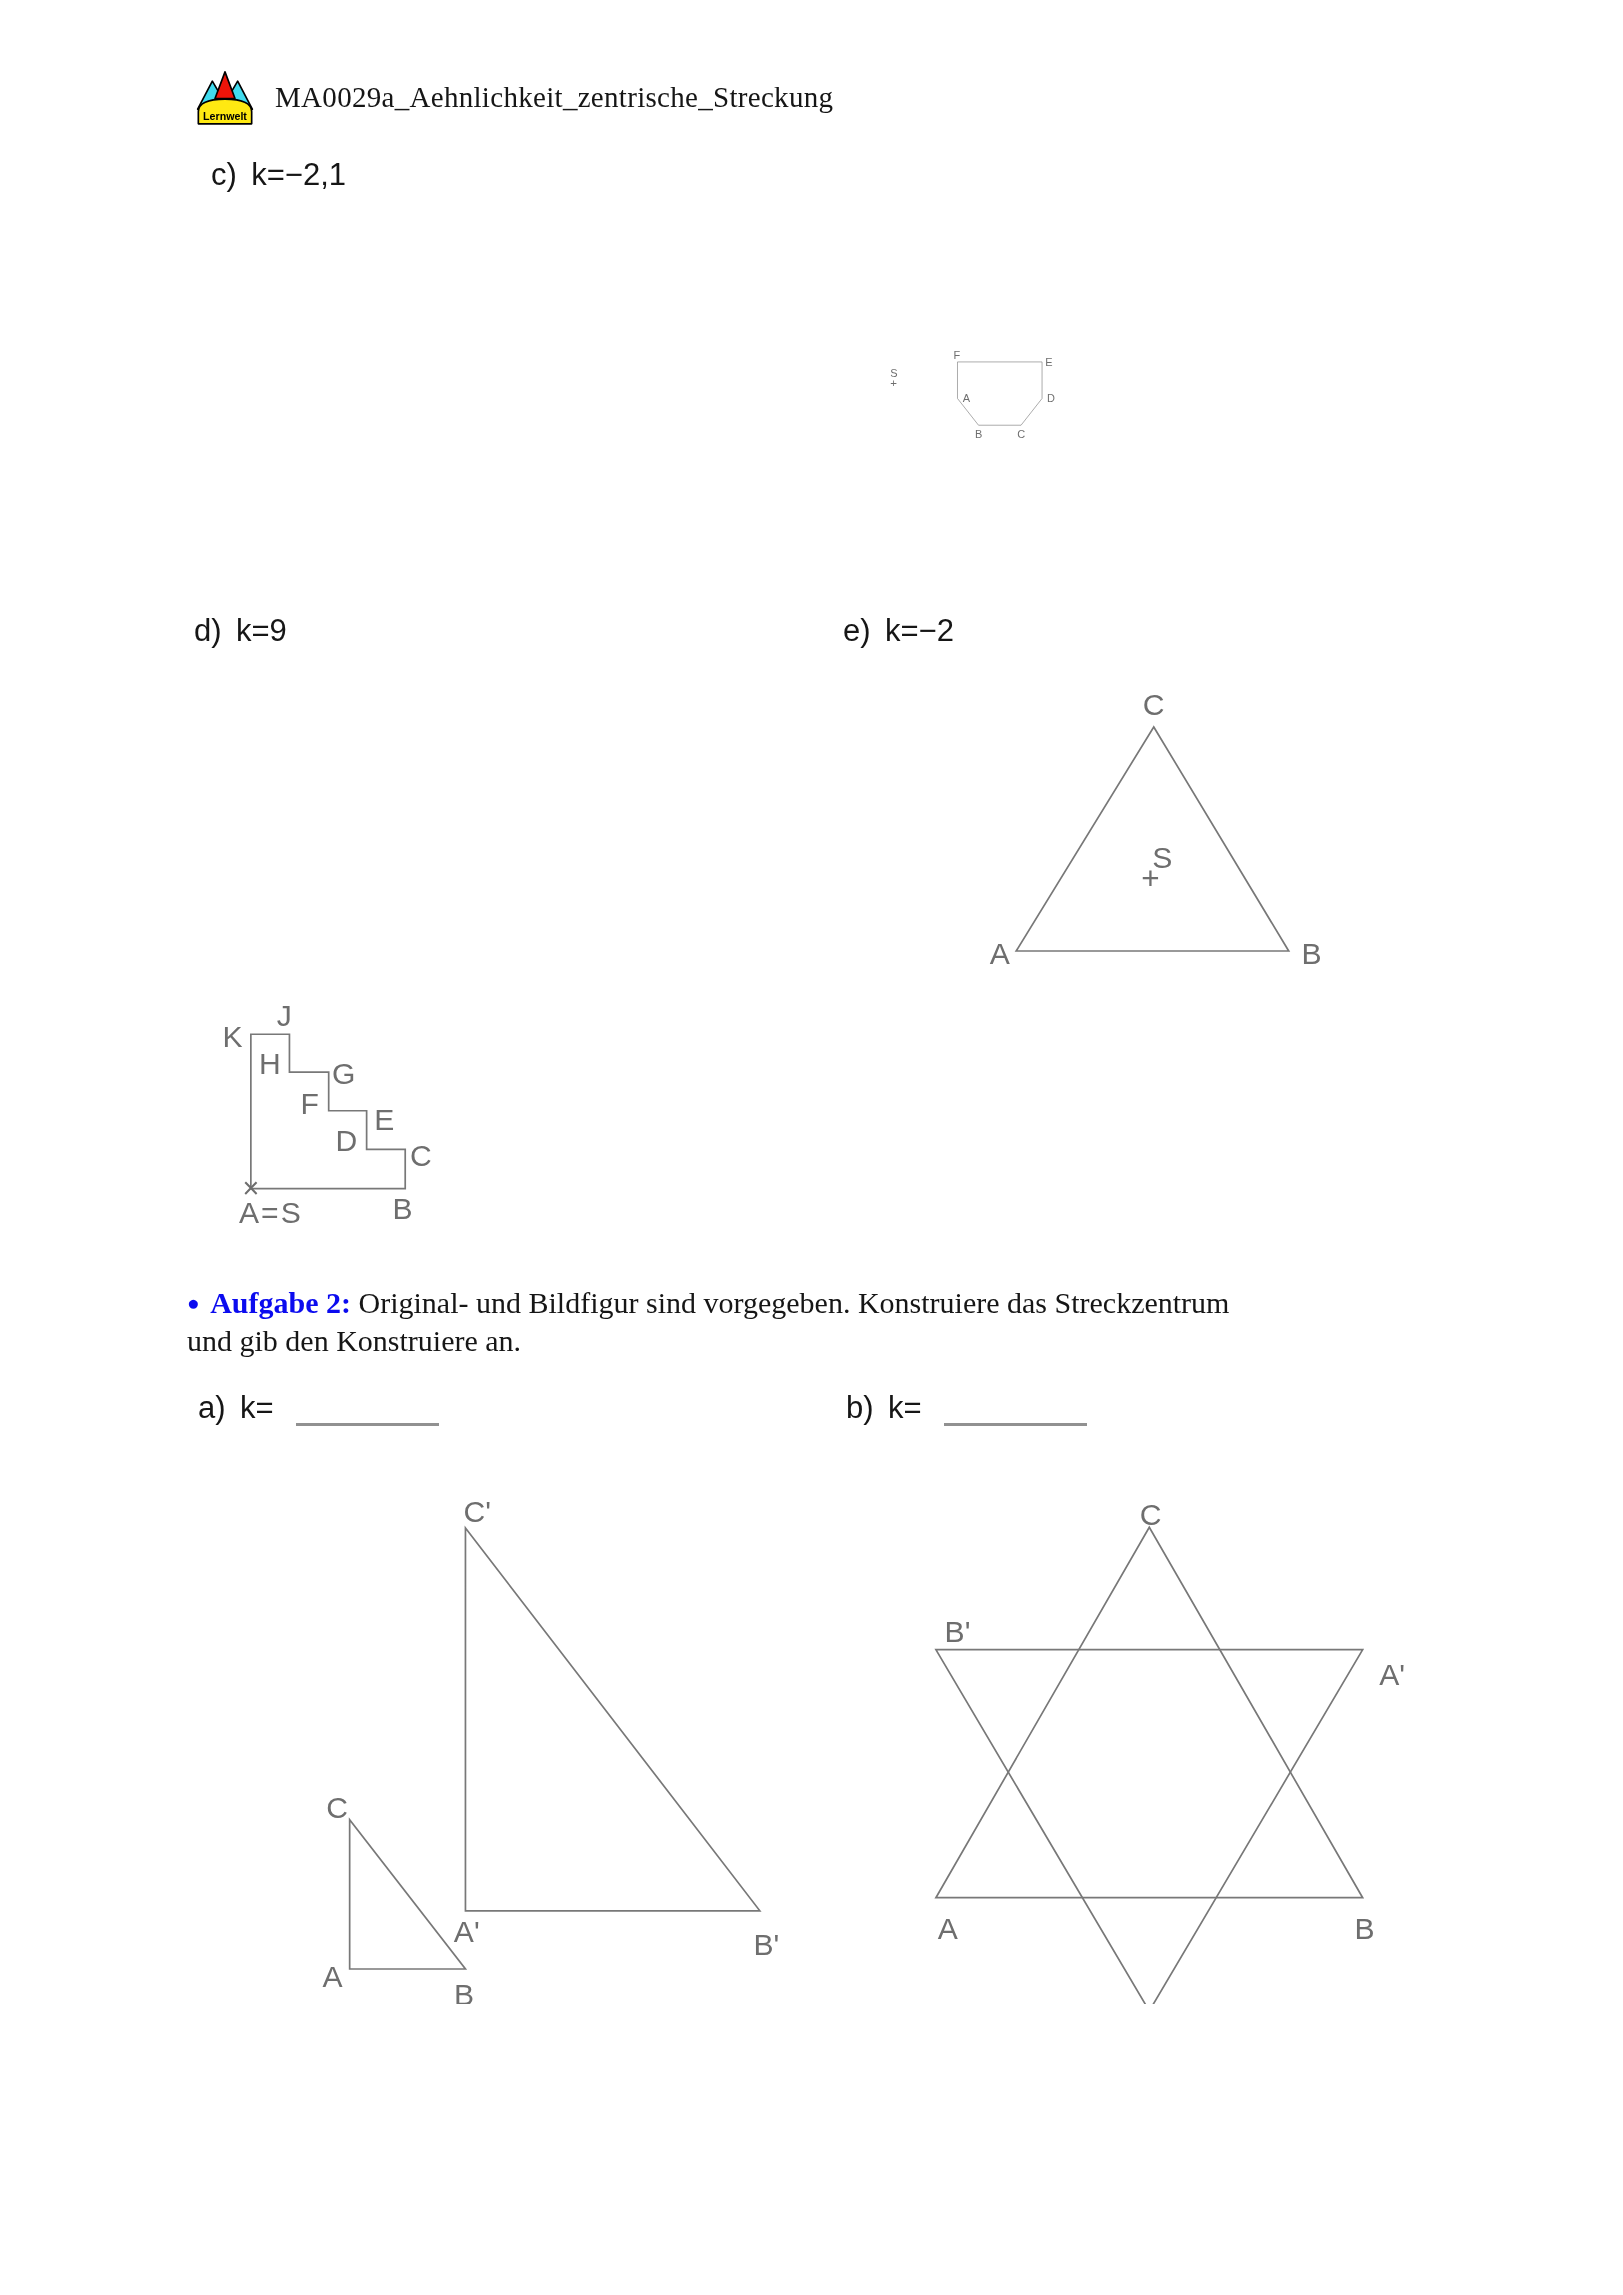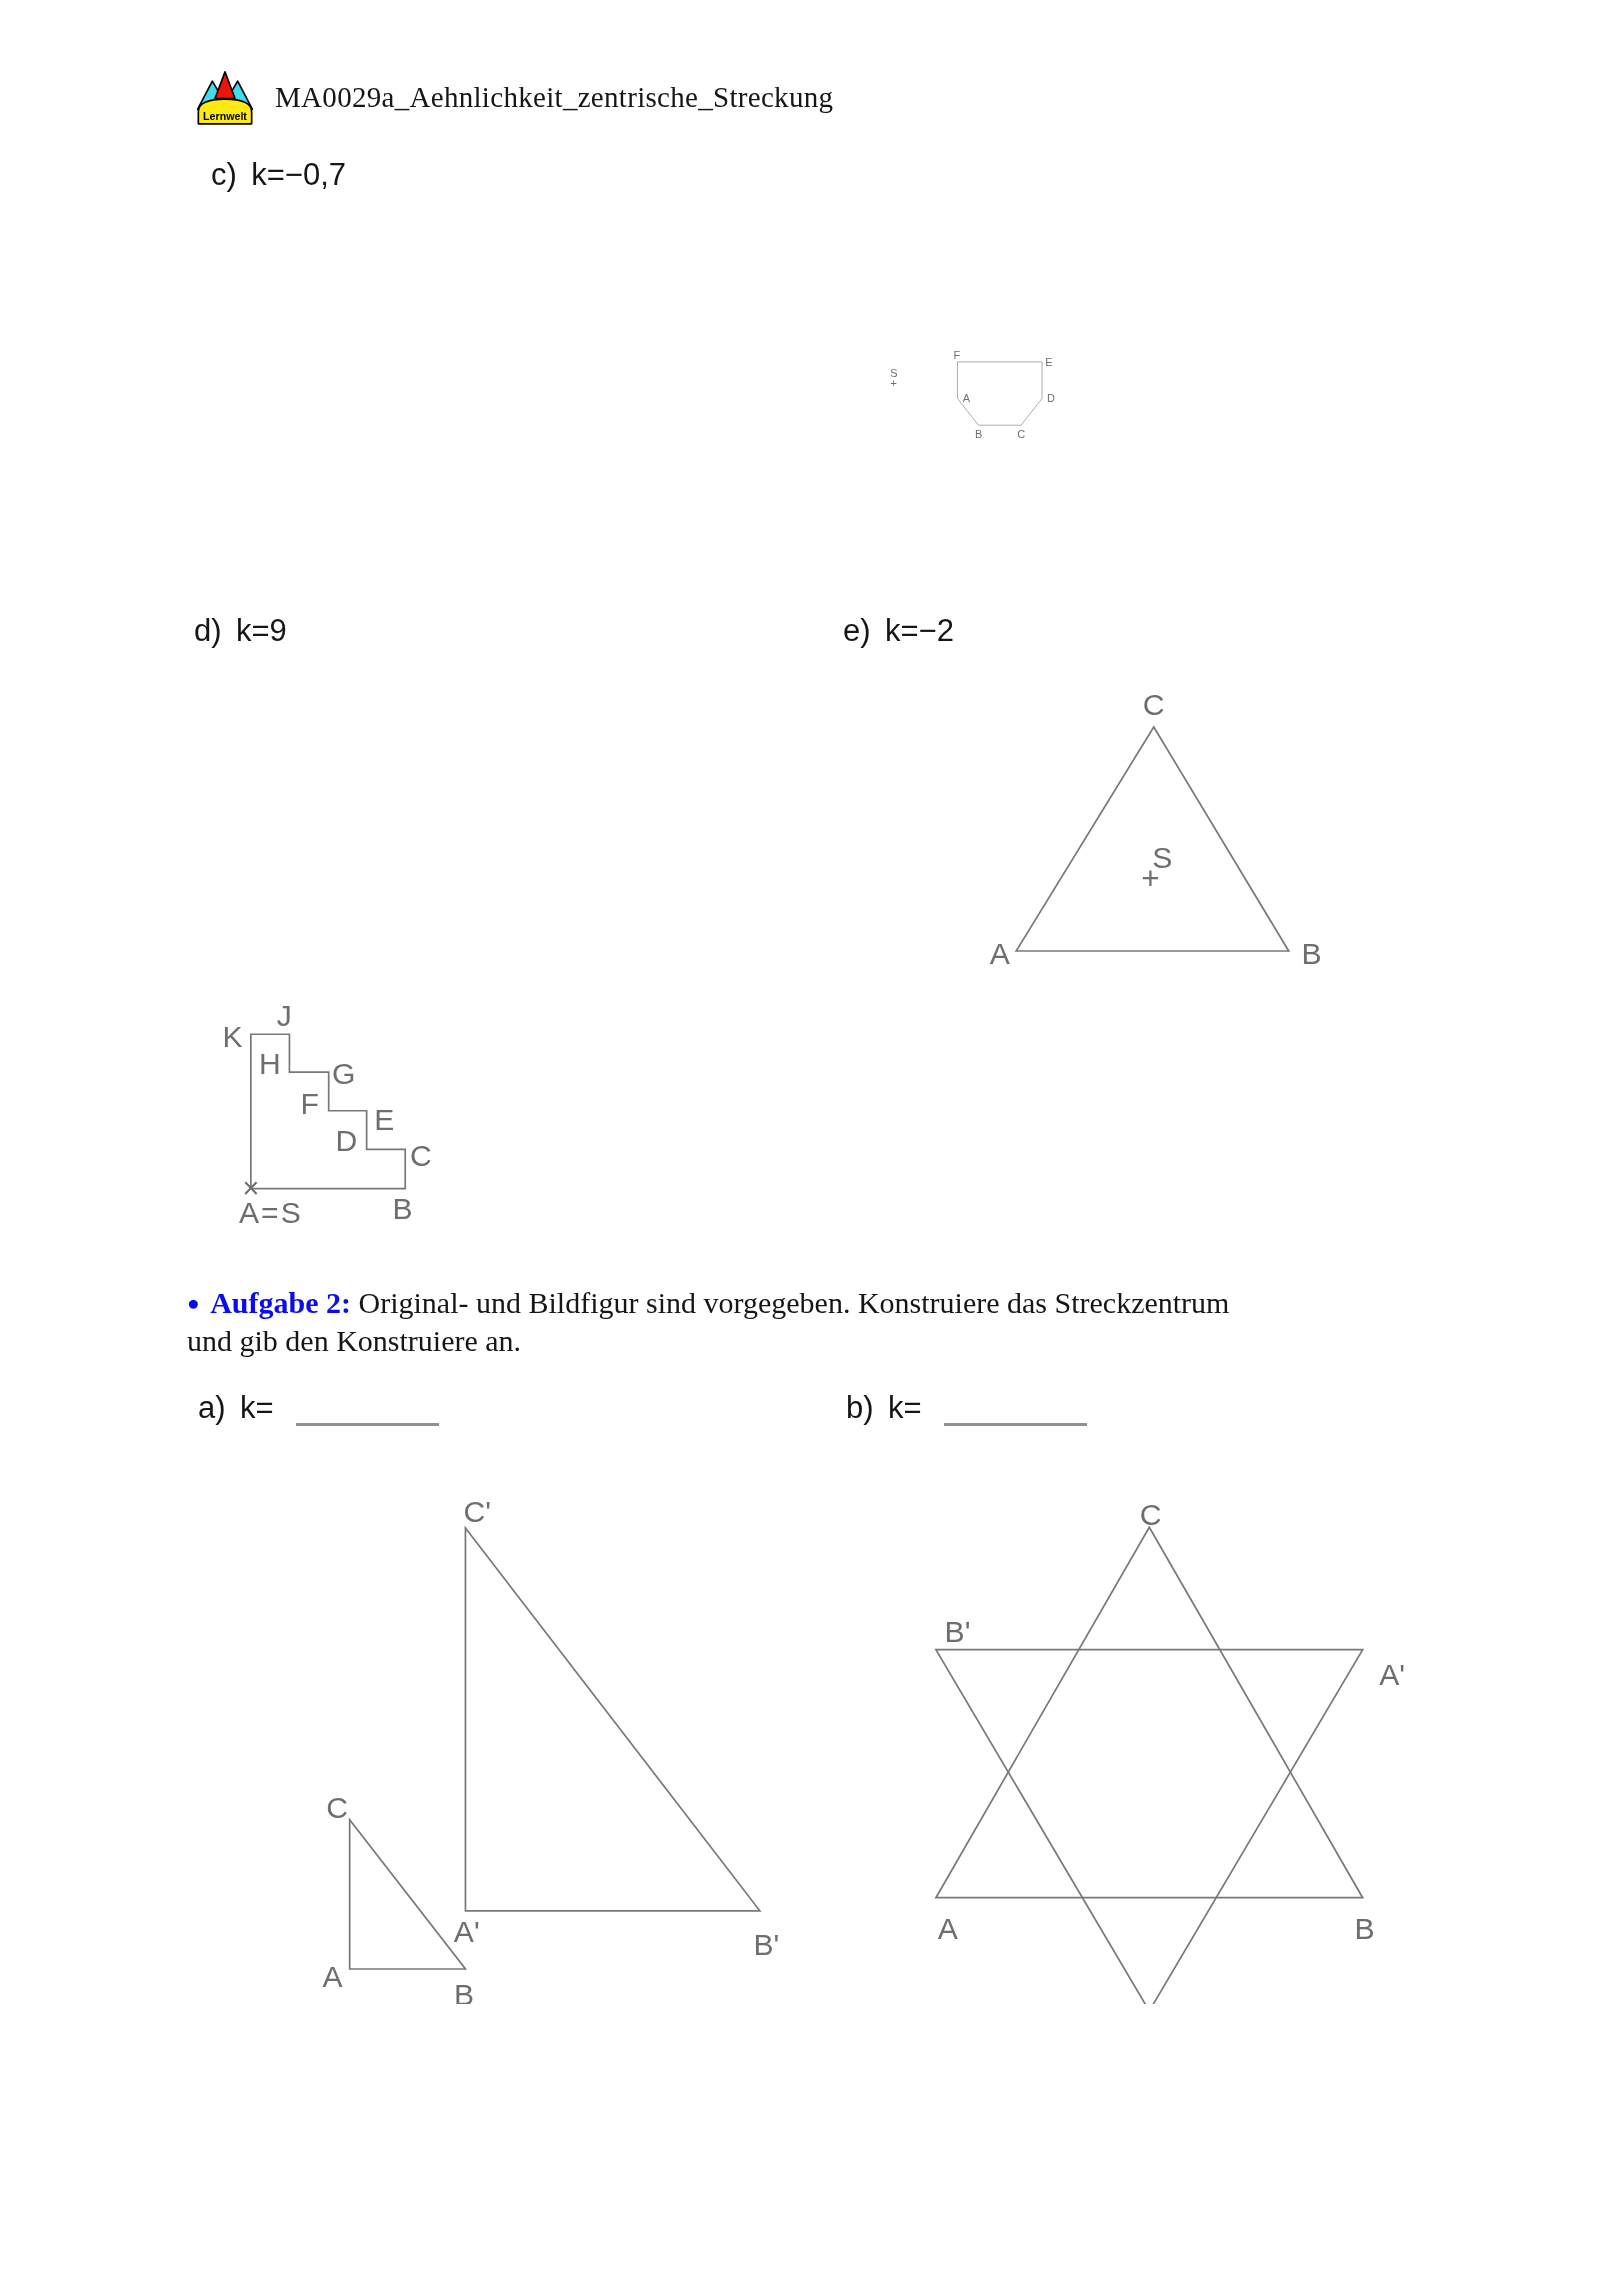--- a/index.html
+++ b/index.html
@@ -67,21 +67,21 @@
     <path class="logo-shape logo-cyan" d="M4,60 L26,18 L46,52 Z"></path>
     <path class="logo-shape logo-cyan" d="M44,52 L64,18 L86,60 Z"></path>
     <path class="logo-shape logo-red" d="M45,4 L30,44 L60,44 Z"></path>
     <path class="logo-shape logo-yellow" d="M5,82 L5,64 Q5,45 45,45 Q85,45 85,64 L85,82 Z"></path>
     <text class="logo-text" x="45" y="76" text-anchor="middle">Lernwelt</text>
   </svg>
   <div class="doc-title">MA0029a_Aehnlichkeit_zentrische_Streckung</div>
 
   <div class="task-row task-c">
     <span>c)</span>
-      <span>k=−0,7</span>
+      <span>k=−2,1</span>
   </div>
 
   <svg class="fig" style="left:877px;top:314px;width:504px;height:275px;" viewBox="1340 480 2110 900">
     <svg x="1340" y="480" width="770" height="420" viewBox="1340 480 770 420">
       <polygon class="fig-line" points="1677,555 2031,555 2031,708 1943,820 1765,820 1677,708"></polygon>
       <text class="fig-label" x="1411" y="620" text-anchor="middle">S</text>
       <text class="fig-plus" x="1410" y="660" text-anchor="middle">+</text>
       <text class="fig-label" x="1674" y="543" text-anchor="middle">F</text>
       <text class="fig-label" x="2060" y="572" text-anchor="middle">E</text>
       <text class="fig-label" x="2068" y="724" text-anchor="middle">D</text>

